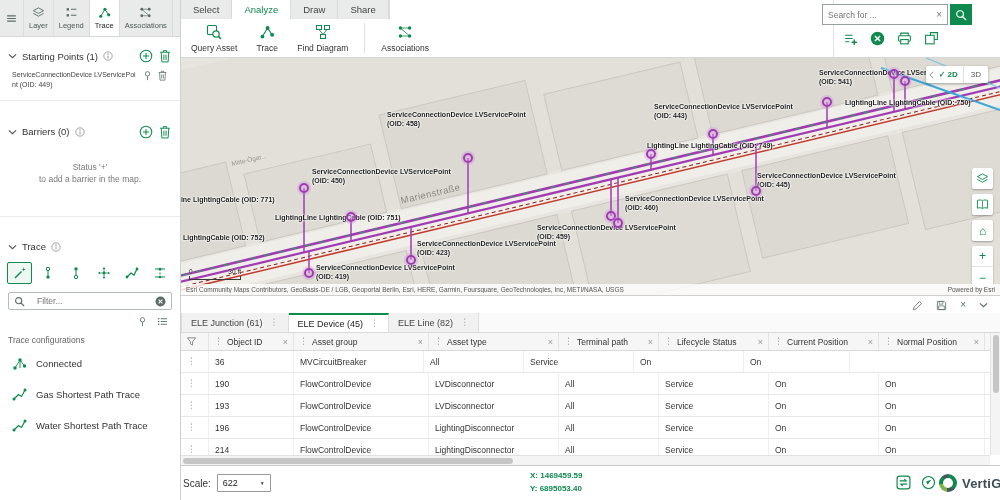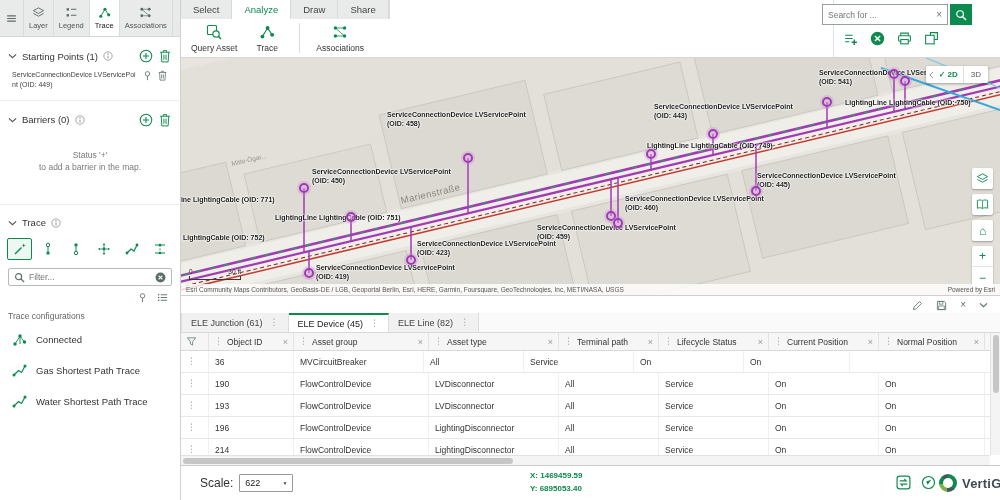--- a/index.html
+++ b/index.html
@@ -16,36 +16,36 @@
   .spacer{flex:1}
   
   #sidebar{position:absolute;left:0;top:0;width:181px;height:500px;background:#fff;border-right:1px solid #cdd2d0;z-index:5}
   #side-tabs{display:flex;height:37px;background:#e8ebea;border-bottom:1px solid #d3d8d6}
   .side-tab{display:flex;flex-direction:column;align-items:center;justify-content:center;gap:2px;padding:0 5px;font-size:7.5px;color:#4c5a55;border-right:1px solid #d8dcda}
   .side-tab .stab-icon{width:13px;height:13px;color:#5d6b66;display:inline-flex}
   .side-tab .stab-icon svg{width:100%;height:100%}
   .side-tab.active{background:#fff;color:#222}
   .side-tab.active .stab-icon{color:#0d8a4e}
   .side-tab.menu-tab{width:24px}
-  .sec{border-top:1px solid #ececec;padding-top:6px}
+  .sec{border-top:1px solid #ececec;padding-top:18px}
   .sec.first{border-top:none;padding-top:6px}
   .sec-head{display:flex;align-items:center;gap:5px;padding:6px 8px;color:#444}
   .sec-title{font-size:9.5px;color:#333}
   .chev{display:inline-flex;width:9px;height:6px;color:#555}
   .chev svg{width:100%;height:100%}
   .info{display:inline-flex;width:10px;height:10px;color:#888}
   .info svg{width:100%;height:100%}
   .sp-item{display:flex;align-items:flex-start;gap:4px;padding:1px 6px 10px 12px}
   .sp-text{width:126px;font-size:7px;line-height:1.4;color:#444;word-break:break-all}
   .hint{text-align:center;font-size:8.5px;color:#7a7a7a;line-height:1.5;margin:16px 0 30px}
   #trace-tools{display:flex;gap:3px;padding:4px 7px 2px}
   .tool{width:25px;height:22px;border:1px solid transparent;border-radius:2px;display:flex;align-items:center;justify-content:center;color:#0d8a4e}
   .tool svg{width:14px;height:14px}
   .tool.selected{border:1.5px solid #0d8a4e;background:#eef7f1}
-  #filter-box{margin:6px 8px 2px;display:flex;align-items:center;gap:4px;border:1px solid #b6bcba;border-radius:2px;height:18px;padding:0 5px;background:#fff}
+  #filter-box{margin:6px 8px 2px;display:flex;align-items:center;gap:12px;border:1px solid #b6bcba;border-radius:2px;height:18px;padding:0 5px;background:#fff}
   #filter-box input{border:none;outline:none;flex:1;min-width:0;font-size:8.5px;font-family:"Liberation Sans",sans-serif;color:#444}
   #filter-actions{display:flex;justify-content:flex-end;gap:9px;padding:4px 12px 0;color:#5a6e66}
   #config-label{padding:8px 8px 3px;font-size:8.5px;color:#666}
   .config-item{display:flex;align-items:center;gap:9px;padding:8px 12px;font-size:9.5px;color:#333}
   .config-item .ic{width:15px;height:15px;color:#0d8a4e}
   
   #ribbon{position:absolute;left:181px;top:0;width:819px;height:58px;background:#fff;border-bottom:1px solid #d6d6d6}
   #ribbon-tabs{display:flex;height:19px;background:#e9ebea;width:fit-content;border-right:1px solid #dadcdb}
   .rtab{padding:4px 12px 0;font-size:9.5px;color:#444;border-right:1px solid #d9dbda}
   .rtab.active{background:#fff;color:#0d8a4e}
@@ -107,21 +107,21 @@
   .hcell .xbtn{margin-left:auto;color:#999;font-size:9px}
   #grid-body{height:107px;overflow:hidden;position:relative}
   .grow{display:flex;height:22px;border-bottom:1px solid #e8e8e8}
   .gcell{display:flex;align-items:center;padding:0 6px;font-size:8.5px;color:#333;border-right:1px solid #f0f0f0;overflow:hidden;white-space:nowrap}
   #hscroll{position:absolute;left:0;right:10px;bottom:0;height:10px;background:#f4f4f4;border-top:1px solid #e2e2e2}
   #hscroll .thumb{position:absolute;left:2px;top:2px;height:6px;width:330px;background:#c6c6c6;border-radius:3px}
   #vscroll{position:absolute;right:0;top:37px;bottom:10px;width:10px;background:#f4f4f4;border-left:1px solid #e2e2e2}
   #vscroll .thumb{position:absolute;top:2px;left:2px;width:6px;height:58px;background:#c6c6c6;border-radius:3px}
   
   #statusbar{position:absolute;left:181px;top:465px;width:819px;height:35px;background:#fff;border-top:1px solid #c9c9c9;display:flex;align-items:center}
-  #scale-label{margin-left:19px;font-size:12px;color:#333}
+  #scale-label{margin-left:2px;font-size:10px;color:#333}
   #scale-select{margin-left:6px;width:54px;height:18px;border:1px solid #999;border-radius:1px;display:flex;align-items:center;justify-content:space-between;padding:0 5px;font-size:9px;color:#222;background:#fff}
   .caret{font-size:5px;color:#444}
   #coords{position:absolute;left:349px;top:4px;font-size:8px;font-weight:bold;color:#0d8a4e;line-height:1.6}
   #status-icons{position:absolute;left:715px;top:9px;display:flex;gap:10px}
   #status-icons .ic{width:15px;height:15px}
   #brand{position:absolute;left:758px;top:8px;display:flex;align-items:center;gap:5px}
   #logo-ring{width:18px;height:18px;border-radius:50%;background:conic-gradient(#0d8a4e 0 38%,#44565f 38% 52%,#7cb342 52% 72%,#0d8a4e 72% 88%,#44565f 88% 100%);position:relative;display:inline-block}
   #logo-ring::after{content:"";position:absolute;left:4px;top:4px;width:10px;height:10px;border-radius:50%;background:#fff}
   #brand-text{font-size:13px;font-weight:bold;color:#3d4c56;letter-spacing:.2px}
 </style>
@@ -413,20 +413,31 @@
         <div class="rbtn" data-interactable="true">
           <span class="ic" data-interactable="false">
             <svg viewBox="0 0 14 14">
               <circle cx="3" cy="11" r="1.7" fill="currentColor"></circle>
               <circle cx="7.5" cy="3.5" r="1.7" fill="currentColor"></circle>
               <circle cx="11.5" cy="9.5" r="1.7" fill="currentColor"></circle>
               <path d="M3 11 7.5 3.5l4 6" fill="none" stroke="currentColor"></path>
             </svg>
           </span>
           <span class="rbtn-label" data-interactable="false">Trace</span>
+        </div>
+        <div class="rbtn" data-interactable="true">
+          <span class="ic" data-interactable="false">
+            <svg viewBox="0 0 16 16">
+              <rect x="1.5" y="1.5" width="5" height="4" fill="none" stroke="currentColor"></rect>
+              <rect x="9.5" y="1.5" width="5" height="4" fill="none" stroke="currentColor"></rect>
+              <rect x="5.5" y="10.5" width="5" height="4" fill="none" stroke="currentColor"></rect>
+              <path d="M4 5.5 8 10.5M12 5.5 8 10.5" stroke="currentColor" fill="none" stroke-width=".9"></path>
+            </svg>
+          </span>
+          <span class="rbtn-label" data-interactable="false">Find Diagram</span>
         </div>
         <div class="rib-sep" data-interactable="false"></div>
         <div class="rbtn" data-interactable="true">
           <span class="ic" data-interactable="false">
             <svg viewBox="0 0 14 13">
               <circle cx="3" cy="3" r="1.5" fill="currentColor"></circle>
               <circle cx="11" cy="3" r="1.5" fill="currentColor"></circle>
               <circle cx="3" cy="10" r="1.5" fill="currentColor"></circle>
               <circle cx="11" cy="10" r="1.5" fill="currentColor"></circle>
               <path d="M3 3h8M3 10h8M3 3l8 7" stroke="currentColor" stroke-width=".7" fill="none"></path>

